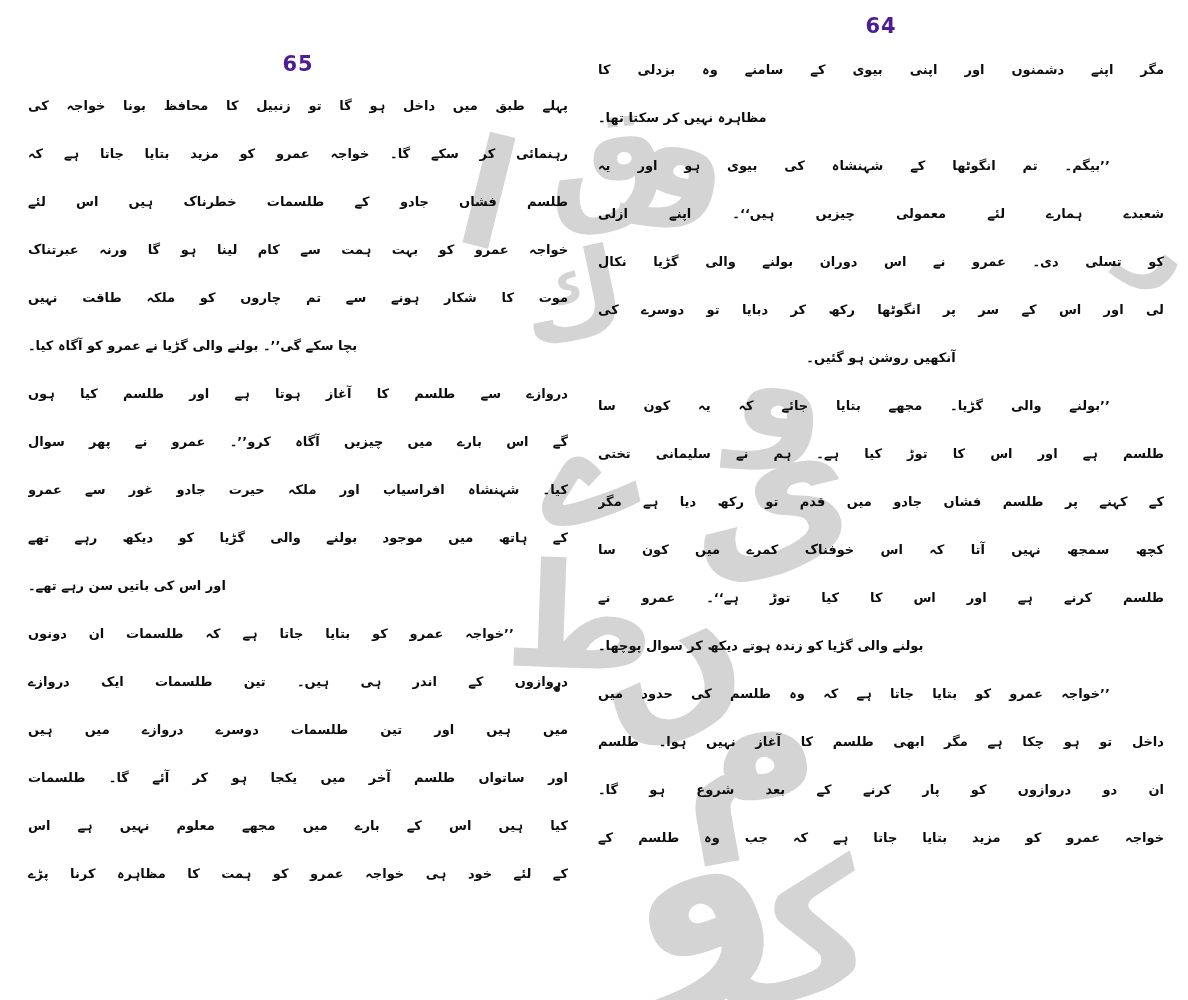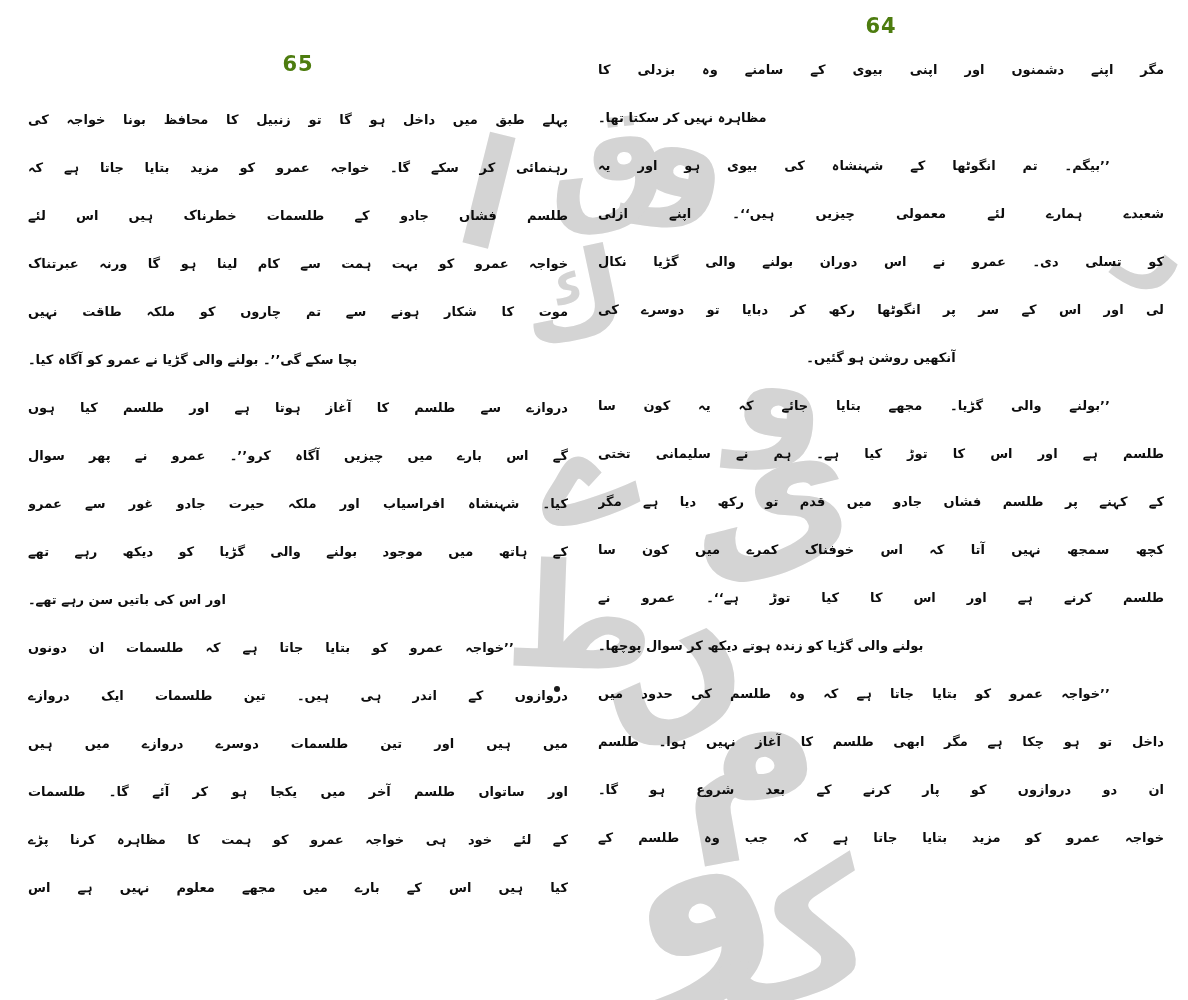--- a/index.html
+++ b/index.html
@@ -48,25 +48,25 @@
   }
   .page-left{left:28px;top:52px;width:540px;}
   .page-right{left:598px;top:14px;width:566px;}
 
   .pageno{
     direction:ltr;
     text-align:center;
     font-size:21px;
     font-weight:bold;
     letter-spacing:1px;
-    color:#4d7c0f;
+    color:#4c1d95;
     margin-bottom:8px;
     font-family:"DejaVu Sans",sans-serif;
   }
-  .page-left .pageno{margin-bottom:20px;}
+  .page-left .pageno{margin-bottom:6px;}
 
   .textblock{width:100%;}
   .line{
     height:48px;
     line-height:48px;
     font-size:13px;
     font-weight:bold;
     white-space:nowrap;
     overflow:hidden;
     text-align:justify;
@@ -116,22 +116,22 @@
       <div class="line end">بچا سکے گی’’۔ بولنے والی گڑیا نے عمرو کو آگاہ کیا۔</div>
       <div class="line">دروازے سے طلسم کا آغاز ہوتا ہے اور طلسم کیا ہوں</div>
       <div class="line">گے اس بارے میں چیزیں آگاہ کرو’’۔ عمرو نے پھر سوال</div>
       <div class="line">کیا۔ شہنشاہ افراسیاب اور ملکہ حیرت جادو غور سے عمرو</div>
       <div class="line">کے ہاتھ میں موجود بولنے والی گڑیا کو دیکھ رہے تھے</div>
       <div class="line end">اور اس کی باتیں سن رہے تھے۔</div>
       <div class="line indent">’’خواجہ عمرو کو بتایا جاتا ہے کہ طلسمات ان دونوں</div>
       <div class="line">دروازوں کے اندر ہی ہیں۔ تین طلسمات ایک دروازے</div>
       <div class="line">میں ہیں اور تین طلسمات دوسرے دروازے میں ہیں</div>
       <div class="line">اور ساتواں طلسم آخر میں یکجا ہو کر آئے گا۔ طلسمات</div>
+      <div class="line">کیا ہیں اس کے بارے میں مجھے معلوم نہیں ہے اس</div>
       <div class="line">کے لئے خود ہی خواجہ عمرو کو ہمت کا مظاہرہ کرنا پڑے</div>
-      <div class="line">کیا ہیں اس کے بارے میں مجھے معلوم نہیں ہے اس</div>
     </div>
   </div>
 
   <div class="page page-right">
     <div class="pageno">64</div>
     <div class="textblock">
       <div class="line">مگر اپنے دشمنوں اور اپنی بیوی کے سامنے وہ بزدلی کا</div>
       <div class="line end">مظاہرہ نہیں کر سکتا تھا۔</div>
       <div class="line indent">’’بیگم۔ تم انگوٹھا کے شہنشاہ کی بیوی ہو اور یہ</div>
       <div class="line">شعبدے ہمارے لئے معمولی چیزیں ہیں‘‘۔ اپنے ازلی</div>

